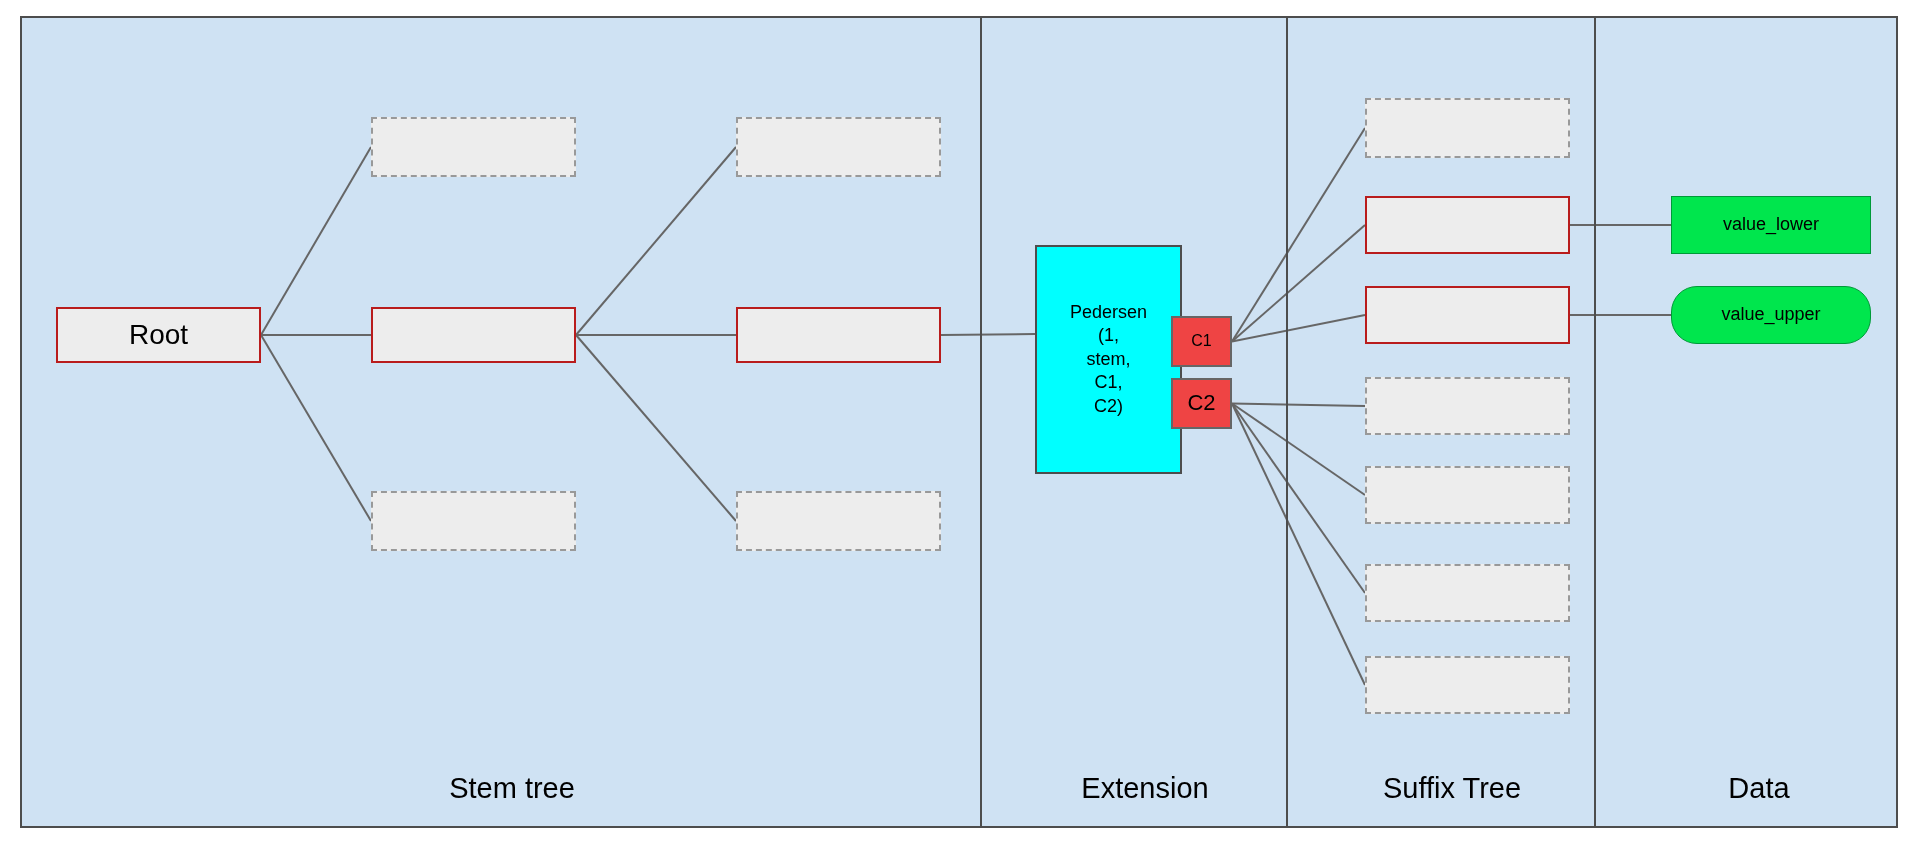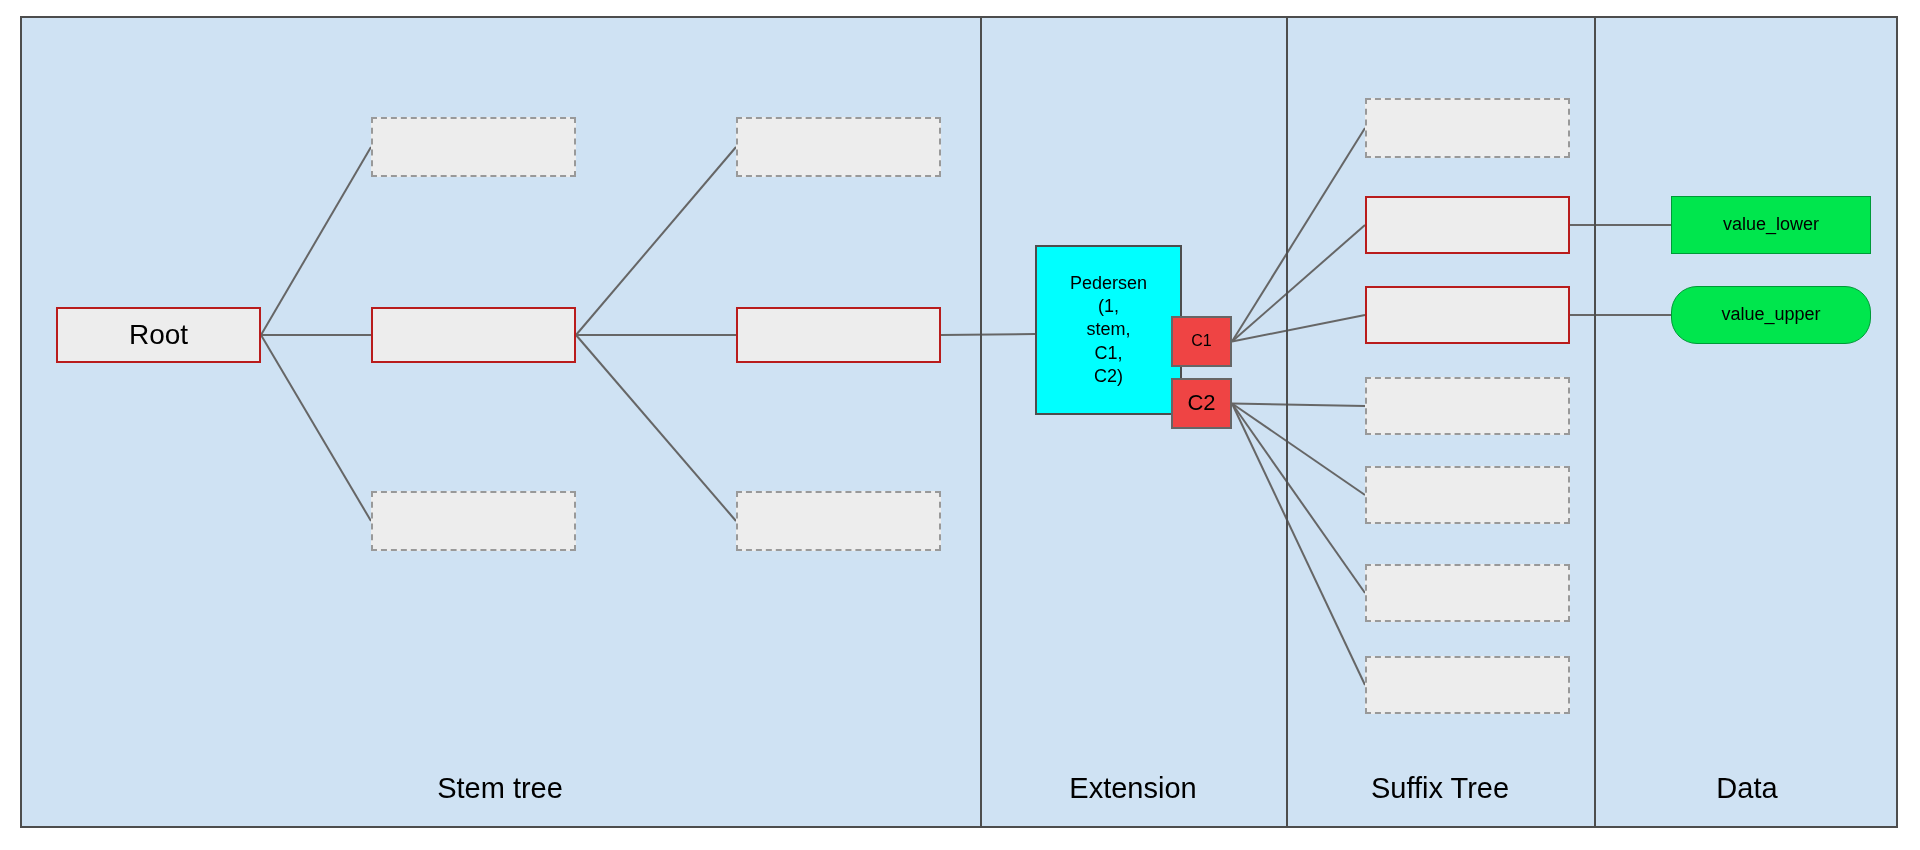--- a/index.html
+++ b/index.html
@@ -4,21 +4,21 @@
 <style>
   * { box-sizing: border-box; }
   html, body { margin: 0; padding: 0; background: #ffffff; }
   body { font-family: "Liberation Sans", sans-serif; }
   .canvas { position: relative; width: 1920px; height: 850px; overflow: hidden; background: #ffffff; }
   .frame { position: absolute; border: 2px solid #4d4d4d; }
   .divider { position: absolute; width: 2px; }
   #edge-svg { position: absolute; left: 0; top: 0; width: 1920px; height: 850px; pointer-events: none; }
   .section-label {
     position: absolute; transform: translateX(-50%);
-    font-size: 29px; color: #000; white-space: nowrap;
+    font-size: 29px; color: #000; white-space: nowrap; margin-left: 12px;
   }
   .node {
     position: absolute; display: flex; align-items: center; justify-content: center;
     text-align: center; color: #000; font-size: 17px; line-height: 1.3;
     white-space: pre-line;
   }
   .node.solid  { background: #ededed; border: 2px solid #b91c1c; }
   .node.dashed { background: #ededed; border: 2px dashed #999999; }
   .node.cyan   { background: #00ffff; border: 2px solid #4d4d4d; z-index: 2; }
   .node.small  { background: #ef4444; border: 2px solid #666666; z-index: 3; }
@@ -53,21 +53,21 @@
       <div class="divider" style="left: 1594px; top: 16px; height: 812px; background: rgb(77, 77, 77);"></div>
     </div>
   <div id="nodes">
       <div class="node solid" style="left: 56px; top: 307px; width: 205px; height: 56px; font-size: 28px;">Root</div>
       <div class="node dashed" style="left: 371px; top: 117px; width: 205px; height: 60px;"></div>
       <div class="node solid" style="left: 371px; top: 307px; width: 205px; height: 56px;"></div>
       <div class="node dashed" style="left: 371px; top: 491px; width: 205px; height: 60px;"></div>
       <div class="node dashed" style="left: 736px; top: 117px; width: 205px; height: 60px;"></div>
       <div class="node solid" style="left: 736px; top: 307px; width: 205px; height: 56px;"></div>
       <div class="node dashed" style="left: 736px; top: 491px; width: 205px; height: 60px;"></div>
-      <div class="node cyan" style="left: 1035px; top: 245px; width: 147px; height: 170px; font-size: 18px;">Pedersen
+      <div class="node cyan" style="left: 1035px; top: 245px; width: 147px; height: 229px; font-size: 18px;">Pedersen
 (1,
 stem,
 C1,
 C2)</div>
       <div class="node small" style="left: 1171px; top: 316px; width: 61px; height: 51px; font-size: 16px;">C1</div>
       <div class="node small" style="left: 1171px; top: 378px; width: 61px; height: 51px; font-size: 22px; text-align: right;">C2</div>
       <div class="node dashed" style="left: 1365px; top: 98px; width: 205px; height: 60px;"></div>
       <div class="node solid" style="left: 1365px; top: 196px; width: 205px; height: 58px;"></div>
       <div class="node solid" style="left: 1365px; top: 286px; width: 205px; height: 58px;"></div>
       <div class="node dashed" style="left: 1365px; top: 377px; width: 205px; height: 58px;"></div>

